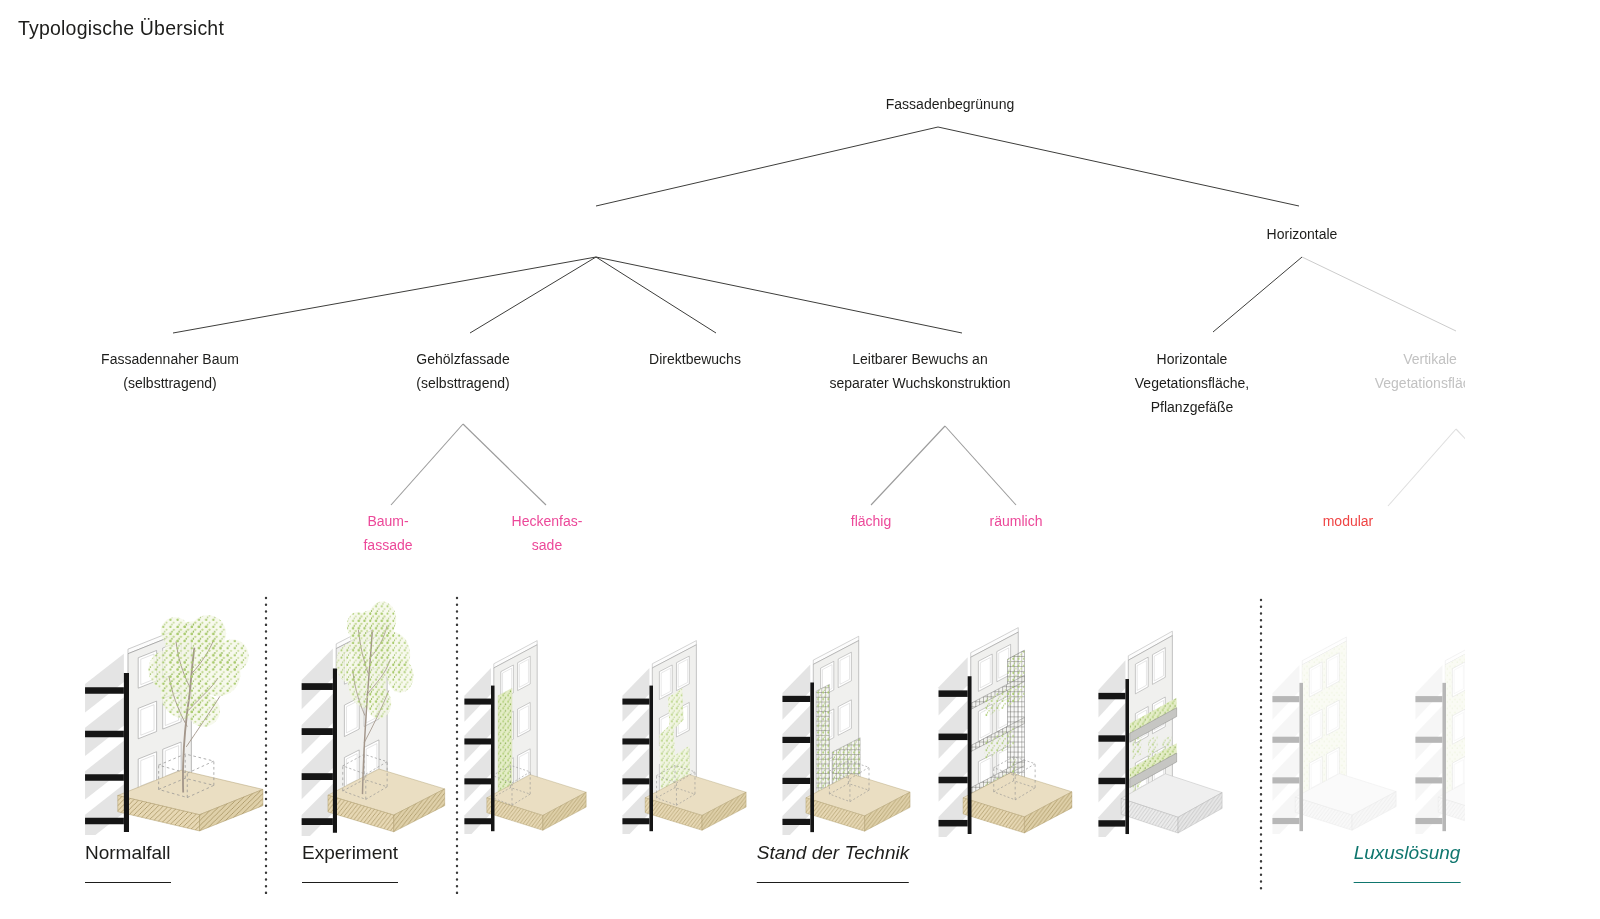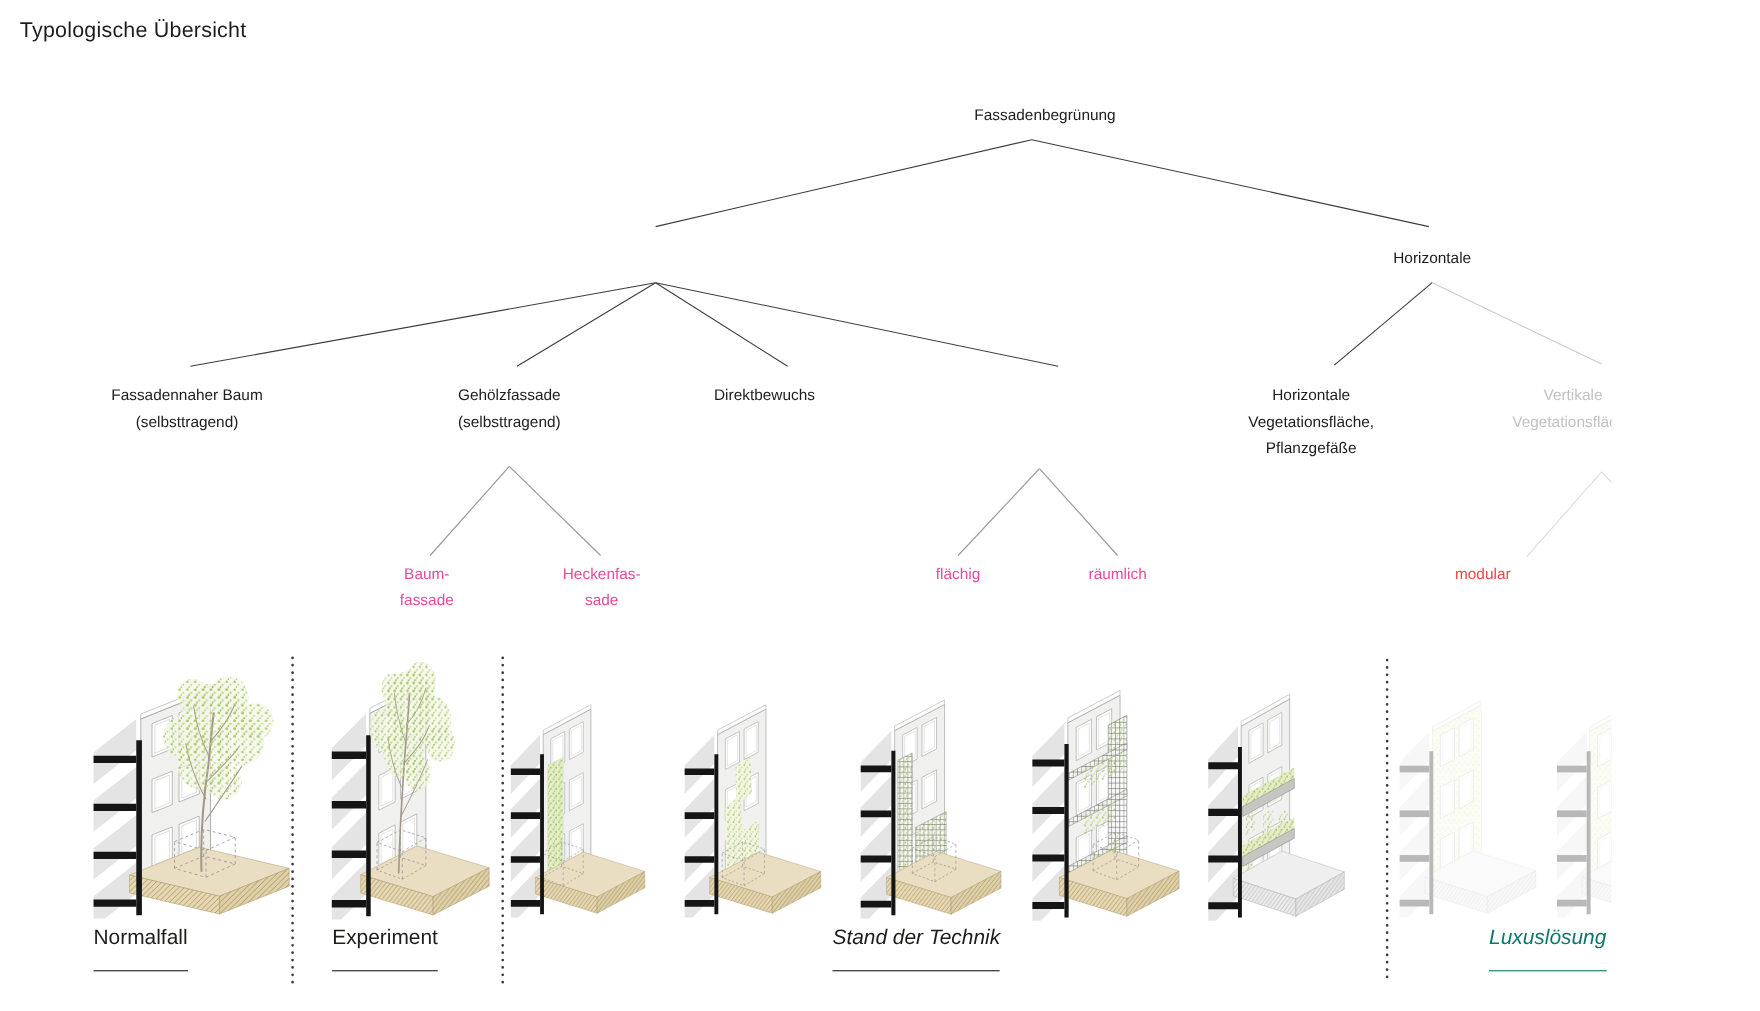--- a/index.html
+++ b/index.html
@@ -87,20 +87,22 @@
   <div id="title" class="abs">Typologische Übersicht</div>
 
   <div class="abs node" style="left:950px;top:92px">Fassadenbegrünung</div>
   <div class="abs node" style="left:1302px;top:222px">Horizontale</div>
 
   <div class="abs node" style="left:170px;top:347px">Fassadennaher Baum
 (selbsttragend)</div>
   <div class="abs node" style="left:463px;top:347px">Gehölzfassade
 (selbsttragend)</div>
   <div class="abs node" style="left:695px;top:347px">Direktbewuchs</div>
+  <div class="abs node" style="left:920px;top:347px">Leitbarer Bewuchs an
+separater Wuchskonstruktion</div>
   <div class="abs node light" style="left:1430px;top:347px">Vertikale
 Vegetationsfläche</div>
   <div class="abs node" style="left:1192px;top:347px">Horizontale
 Vegetationsfläche,
 Pflanzgefäße</div>
 
   <div class="abs node muted" style="left:388px;top:509px">Baum-
 fassade</div>
   <div class="abs node muted" style="left:547px;top:509px">Heckenfas-
 sade</div>

